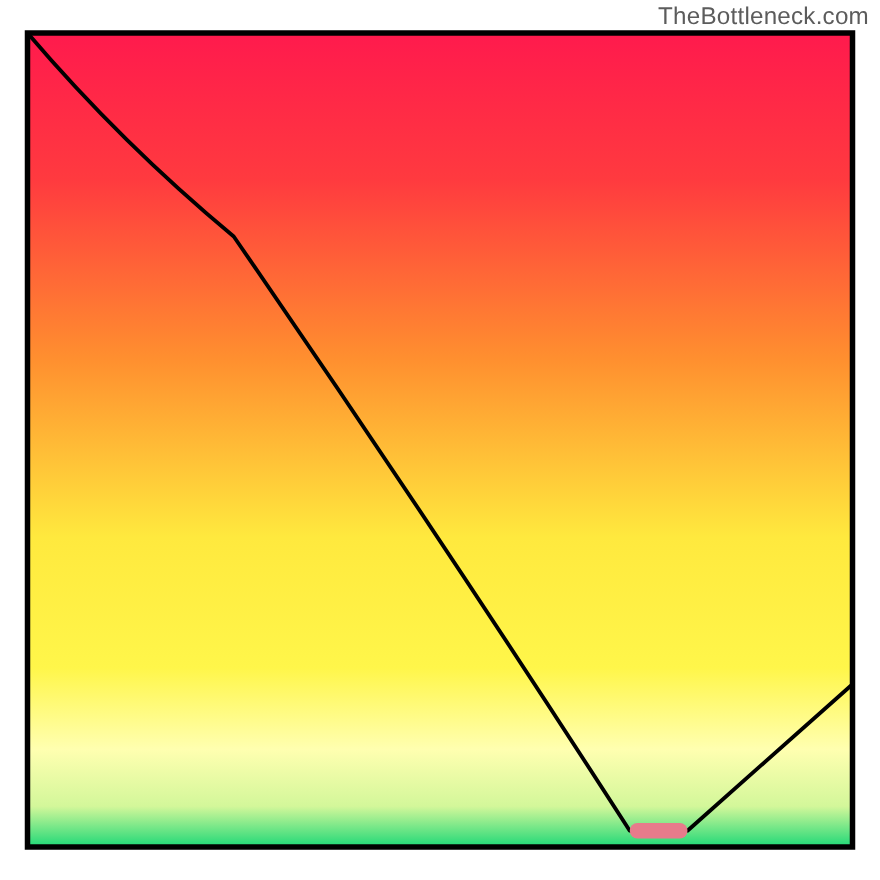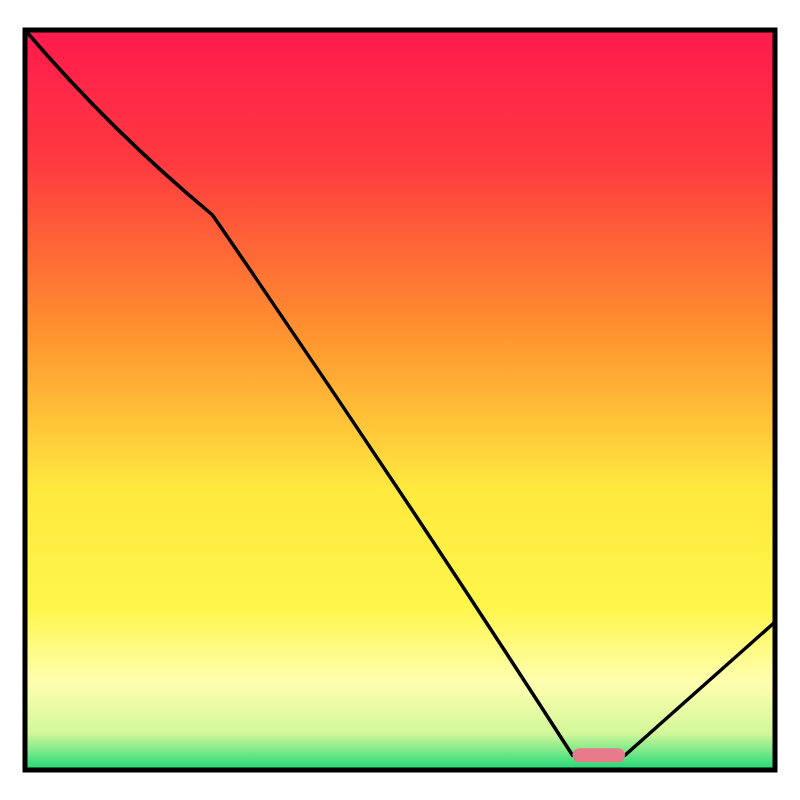--- a/index.html
+++ b/index.html
@@ -26,20 +26,21 @@
     z-index: 5;
   }
   svg {
     display: block;
   }
 </style>
 </head>
 <body>
 
 <div class="container">
+  <div class="watermark">TheBottleneck.com</div>
   <svg width="800" height="800" viewBox="0 0 800 800">
     <defs>
       <linearGradient id="bg-grad" x1="0" y1="0" x2="0" y2="1">
         <stop id="g0" offset="0%" stop-color="#ff1a4d"></stop>
         <stop id="g1" offset="18%" stop-color="#ff3a3f"></stop>
         <stop id="g2" offset="40%" stop-color="#ff8f2f"></stop>
         <stop id="g3" offset="62%" stop-color="#ffe93e"></stop>
         <stop id="g4" offset="78%" stop-color="#fff64a"></stop>
         <stop id="g5" offset="88%" stop-color="#ffffb0"></stop>
         <stop id="g6" offset="95%" stop-color="#d3f79a"></stop>

